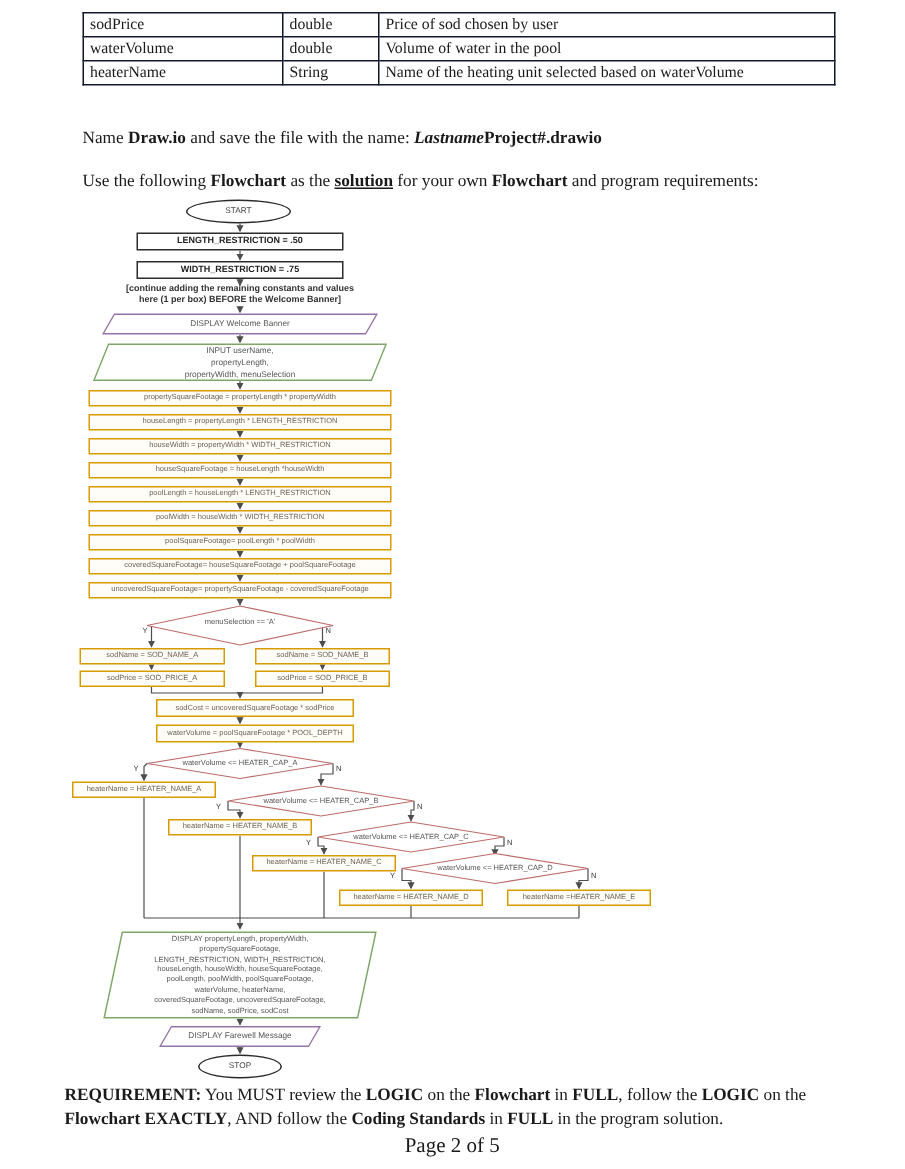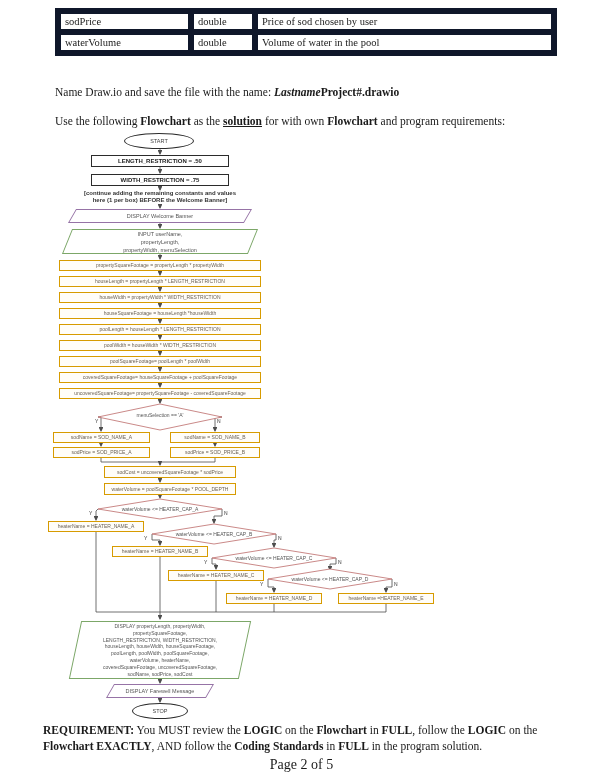--- a/index.html
+++ b/index.html
@@ -5,21 +5,21 @@
   * { margin:0; padding:0; box-sizing:border-box; }
   html,body { background:#fff; }
   .page {
     position:relative; width:603px; height:779px; background:#ffffff;
     font-family:"Liberation Serif", serif; color:#1a1a1a; overflow:hidden;
   }
 
   
   .vars-table { position:absolute; left:55px; top:8px; width:502px; border-collapse:collapse; }
   .vars-table td {
-    border:6px solid #0f172a; font-size:10.5px; line-height:13px;
+    border:1px solid #0f172a; font-size:10.5px; line-height:13px;
     padding:1px 3px 1px 4px; vertical-align:top;
   }
   .col-name { width:133px; } .col-type { width:64px; }
 
   
   .heading {
     position:absolute; left:55px; top:64px; font-size:13.5px; font-weight:bold;
     text-decoration:underline; letter-spacing:.2px;
   }
   .para { position:absolute; left:55px; width:512px; font-size:11.5px; line-height:15px; }
@@ -61,25 +61,30 @@
         <tr>
       <td class="col-name">sodPrice</td>
       <td class="col-type">double</td>
       <td>Price of sod chosen by user</td>
     </tr>
     <tr>
       <td class="col-name">waterVolume</td>
       <td class="col-type">double</td>
       <td>Volume of water in the pool</td>
     </tr>
+    <tr>
+      <td class="col-name">heaterName</td>
+      <td class="col-type">String</td>
+      <td>Name of the heating unit selected based on waterVolume</td>
+    </tr>
   </tbody>
     </table>
 
-  <div class="para" style="top:85px;"><span>Name </span><span style="font-weight: normal;">Draw.io</span><span> and save the file with the name: </span><span style="font-weight: bold; font-style: italic; font-family: Liberation Serif, serif;">Lastname</span><span style="font-weight: bold;">Project#.drawio</span></div>
-  <div class="para" style="top:114px;"><span>Use the following </span><span style="font-weight: bold;">Flowchart</span><span> as the </span><span style="font-weight: bold; text-decoration: underline;">solution</span><span> for with own </span><span style="font-weight: bold;">Flowchart</span><span> and program requirements:</span></div>
+  <div class="para" style="top:85px;"><span>Name </span><span style="font-weight: bold;">Draw.io</span><span> and save the file with the name: </span><span style="font-weight: bold; font-style: italic; font-family: Liberation Serif, serif;">Lastname</span><span style="font-weight: bold;">Project#.drawio</span></div>
+  <div class="para" style="top:114px;"><span>Use the following </span><span style="font-weight: bold;">Flowchart</span><span> as the </span><span style="font-weight: bold; text-decoration: underline;">solution</span><span> for your own </span><span style="font-weight: bold;">Flowchart</span><span> and program requirements:</span></div>
 
   <div class="flowchart">
 
     <svg class="fc-svg" width="530" height="592" viewBox="0 0 530 592">
       <defs>
         <marker id="arr" viewBox="0 0 8 8" refX="6.5" refY="4" markerWidth="6" markerHeight="6" orient="auto">
           <path d="M0,0 L8,4 L0,8 z" fill="#4d4d4d"></path>
         </marker>
       </defs>
 

